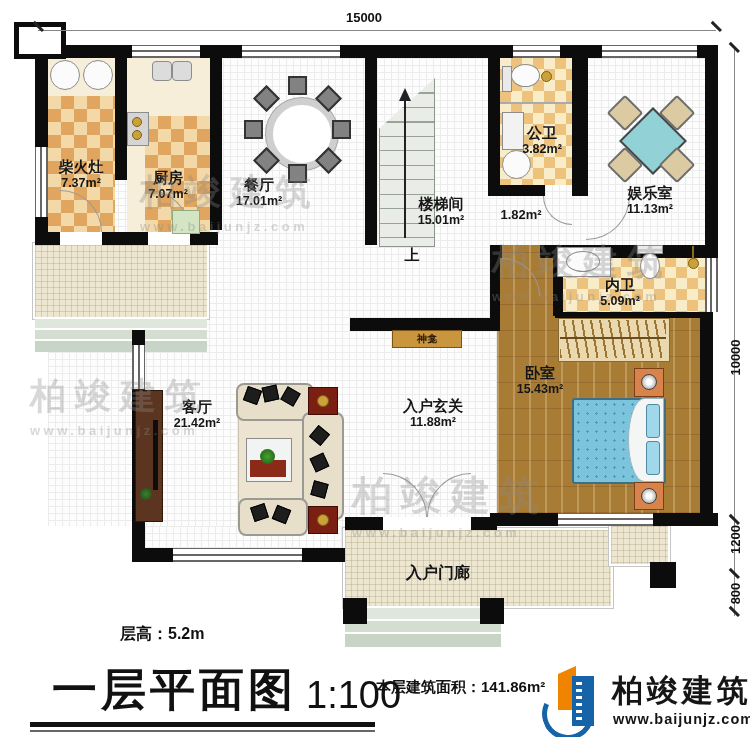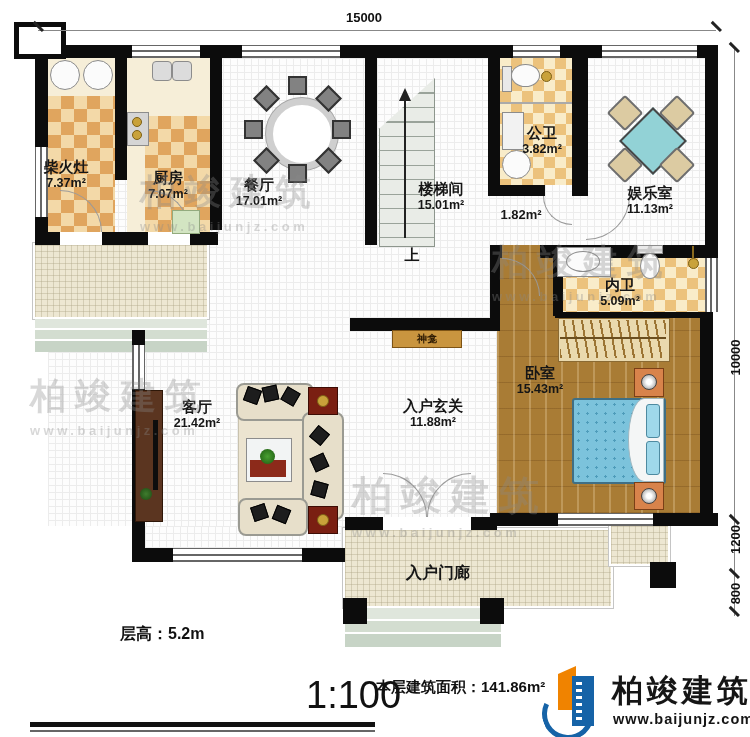--- a/index.html
+++ b/index.html
@@ -203,33 +203,33 @@
   <div class="fixw" style="left:246px;top:438px;width:44px;height:42px;background:#f2f4f4"></div>
   <div class="abs" style="left:250px;top:460px;width:36px;height:17px;background:#8c2a1a"></div>
   <div class="abs" style="left:260px;top:449px;width:15px;height:15px;border-radius:50%;background:radial-gradient(#49a032,#1c5a0f)"></div>
   <div class="abs" style="left:308px;top:387px;width:28px;height:26px;background:#7a1f12;border:1px solid #3d0c04"></div>
   <div class="gold" style="left:317px;top:395px;width:10px;height:10px"></div>
   <div class="abs" style="left:308px;top:506px;width:28px;height:26px;background:#7a1f12;border:1px solid #3d0c04"></div>
   <div class="gold" style="left:317px;top:514px;width:10px;height:10px"></div>
 
   <div class="abs" style="left:392px;top:330px;width:68px;height:16px;background:#c9953f;border:1px solid #7d5314;text-align:center;font-size:10px;font-weight:bold;color:#2e1b03;line-height:15px"><span>神龛</span></div>
 
-  <div class="rlabel" style="left:66px;top:158px">
+  <div class="rlabel" style="left:81px;top:158px">
     <div class="rname">柴火灶</div>
     <div class="rarea">7.37m²</div>
   </div>
   <div class="rlabel" style="left:168px;top:169px">
     <div class="rname">厨房</div>
     <div class="rarea">7.07m²</div>
   </div>
   <div class="rlabel" style="left:259px;top:176px">
     <div class="rname">餐厅</div>
     <div class="rarea">17.01m²</div>
   </div>
-  <div class="rlabel" style="left:441px;top:180px">
+  <div class="rlabel" style="left:441px;top:195px">
     <div class="rname">楼梯间</div>
     <div class="rarea">15.01m²</div>
   </div>
   <div class="rlabel" style="left:542px;top:124px">
     <div class="rname">公卫</div>
     <div class="rarea">3.82m²</div>
   </div>
   <div class="rlabel" style="left:650px;top:184px">
     <div class="rname">娱乐室</div>
     <div class="rarea">11.13m²</div>
@@ -286,20 +286,21 @@
     <div class="big">柏竣建筑</div>
     <div class="url">www.baijunjz.com</div>
   </div>
   <div class="wm" style="left:352px;top:468px">
     <div class="big" style="font-size:40px">柏竣建筑</div>
     <div class="url">www.baijunjz.com</div>
   </div>
 
   <div class="txt" style="left:120px;top:624px;font-size:16px;font-weight:bold">层高：5.2m</div>
 
+  <div class="txt" style="left:52px;top:660px;font-size:45px;font-weight:bold;letter-spacing:4px">一层平面图</div>
   <div class="abs" style="left:30px;top:722px;width:345px;height:5px;background:#111"></div>
   <div class="abs" style="left:30px;top:730px;width:345px;height:1.5px;background:#666"></div>
   <div class="txt" style="left:306px;top:674px;font-size:38px;font-weight:500">1:100</div>
   <div class="txt" style="left:376px;top:678px;font-size:15px;font-weight:bold">本层建筑面积：141.86m²</div>
 
   <div class="abs" style="left:542px;top:688px;width:42px;height:42px;border:5px solid transparent;border-left-color:#1663a7;border-bottom-color:#1663a7;border-radius:50%;transform:rotate(-20deg)"></div>
   <div class="abs" style="left:558px;top:666px;width:18px;height:44px;background:#f08300;clip-path:polygon(0 18%,100% 0,100% 100%,0 100%)"></div>
   <div class="abs" style="left:572px;top:676px;width:22px;height:50px;background:#1663a7"></div>
   <div class="abs" style="left:576px;top:682px;width:6px;height:38px;background:repeating-linear-gradient(0deg,#fff 0 3px,transparent 3px 7px)"></div>
   <div class="txt" style="left:612px;top:670px;font-size:31px;font-weight:bold;letter-spacing:4px;color:#151515">柏竣建筑</div>

